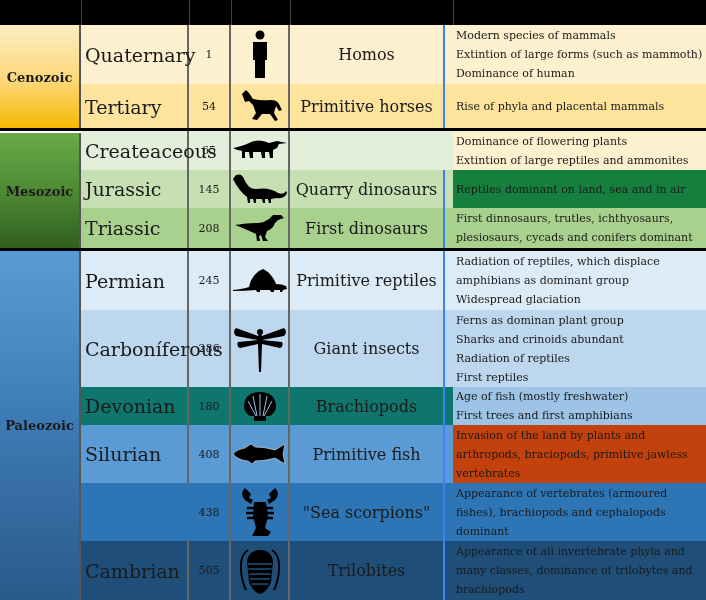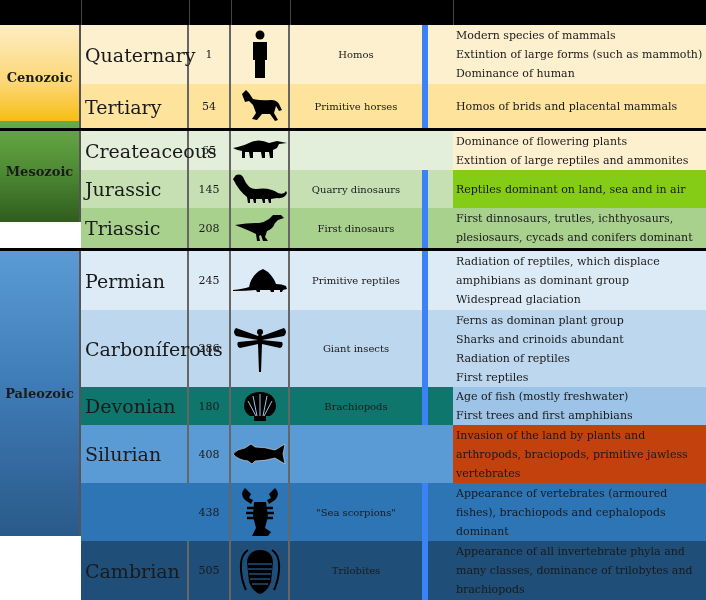--- a/index.html
+++ b/index.html
@@ -5,31 +5,31 @@
   * { box-sizing: border-box; margin: 0; padding: 0; }
   html, body { width: 706px; height: 600px; overflow: hidden; background: #ffffff; }
   body { font-family: "DejaVu Serif", "Liberation Serif", serif; color: #1a1a1a; position: relative; }
 
   .header-bar { position: absolute; left: 0; top: 0; width: 706px; height: 25px; background: #000; }
   .header-sep { position: absolute; top: 0; height: 25px; width: 1px; background: #444; }
 
   .era-block { position: absolute; left: 0; width: 81px; display: flex; align-items: center; justify-content: center;
     font-weight: bold; font-size: 13px; border-right: 2px solid #555; }
   .era-ceno { top: 25px; height: 104px; background: linear-gradient(to bottom, #fdedc2 0%, #fcd776 55%, #f6b800 100%); }
-  .era-meso { top: 121px; height: 101px; background: linear-gradient(to bottom, #6aaa48 0%, #4e8a34 50%, #2f5d1d 100%); }
-  .era-paleo { top: 251px; height: 285px; background: linear-gradient(to bottom, #5b9bd5 0%, #3f7db8 45%, #2a5a8a 100%); }
+  .era-meso { top: 133px; height: 117px; background: linear-gradient(to bottom, #6aaa48 0%, #4e8a34 50%, #2f5d1d 100%); }
+  .era-paleo { top: 251px; height: 349px; background: linear-gradient(to bottom, #5b9bd5 0%, #3f7db8 45%, #2a5a8a 100%); }
 
   .era-divider { position: absolute; left: 0; width: 706px; height: 3px; background: #000; }
 
   .row { position: absolute; left: 81px; width: 625px; }
   .cell { position: absolute; top: 0; height: 100%; display: flex; align-items: center; }
   .c-period { left: 0; width: 108px; padding-left: 4px; font-size: 19px; border-right: 2px solid #666; }
   .c-num { left: 108px; width: 42px; justify-content: center; font-size: 11px; border-right: 2px solid #666; }
   .c-icon { left: 150px; width: 59px; justify-content: center; border-right: 2px solid #666; }
-  .c-fauna { left: 209px; width: 138px; justify-content: center; font-size: 10px; border-right: 6px solid #3b82f6; }
+  .c-fauna { left: 209px; width: 155px; justify-content: center; font-size: 16px; border-right: 2px solid #3b82f6; }
   .c-desc { left: 372px; width: 253px; padding-left: 3px; font-size: 11px; line-height: 19px; flex-direction: column; align-items: flex-start; justify-content: center; }
   .c-desc span { display: block; white-space: nowrap; }
 
   .icon svg { display: block; }
 </style>
 </head>
 <body>
 
 <div class="header-bar"></div>
 <div class="header-sep" style="left:81px"></div>
@@ -68,21 +68,21 @@
 <div class="row" style="top:84px;height:45px;background:#fde39c">
   <div class="cell c-period">Tertiary</div>
   <div class="cell c-num">54</div>
   <div class="cell c-icon icon">
     <svg width="44" height="38" viewBox="0 0 44 38">
         <path d="M4 6 l4 -4 l3 3 l4 6 q8 2 18 1 q6 0 8 4 l3 6 l-3 1 l-3 -5 l-2 7 l4 7 l-3 1 l-5 -7 l-8 0 l-5 6 l-5 -1 l4 -6 l-3 -8 l-4 -4 l-4 1 z" fill="#000"></path>
       </svg>
   </div>
   <div class="cell c-fauna">Primitive horses</div>
   <div class="cell c-desc" style="background:#fde39c">
-    <span>Homos of brids and placental mammals</span>
+    <span>Rise of phyla and placental mammals</span>
   </div>
 </div>
 <div class="era-divider" style="top:128px"></div>
 
 <div class="row" style="top:131px;height:39px;background:#e3efdb">
   <div class="cell c-period">Createaceous</div>
   <div class="cell c-num">65</div>
   <div class="cell c-icon icon">
     <svg width="56" height="26" viewBox="0 0 56 26">
         <path d="M1 10 q10 -2 16 -5 q10 -5 20 0 l8 -2 l10 2 l-8 1 l-2 4 l-4 2 l0 8 l-3 0 l-1 -6 l-4 0 l0 6 l-3 0 l-1 -6 l-8 0 l0 6 l-3 0 l-1 -6 l-4 0 l0 6 l-3 0 l0 -7 q-6 -1 -9 -3z" fill="#000"></path>
@@ -96,21 +96,21 @@
 
 <div class="row" style="top:170px;height:38px;background:#c6e0b4">
   <div class="cell c-period">Jurassic</div>
   <div class="cell c-num">145</div>
   <div class="cell c-icon icon">
     <svg width="56" height="32" viewBox="0 0 56 32">
         <path d="M4 2 q6 -2 8 4 q4 10 12 10 q14 -2 22 4 q6 2 8 -2 l1 2 q-2 6 -10 5 l-6 1 l0 4 l-2 0 l-1 -4 l-3 0 l0 4 l-2 0 l-1 -4 l-6 0 l0 4 l-2 0 l-1 -4 l-3 0 l0 4 l-2 0 l-1 -6 q-8 -6 -14 -18 z" fill="#000"></path>
       </svg>
   </div>
   <div class="cell c-fauna">Quarry dinosaurs</div>
-  <div class="cell c-desc" style="background:#84cc16">
+  <div class="cell c-desc" style="background:#15803d">
     <span>Reptiles dominant on land, sea and in air</span>
   </div>
 </div>
 
 <div class="row" style="top:208px;height:40px;background:#a9d18e">
   <div class="cell c-period">Triassic</div>
   <div class="cell c-num">208</div>
   <div class="cell c-icon icon">
     <svg width="52" height="30" viewBox="0 0 52 30">
         <path d="M1 12 q14 -2 24 -2 q6 -1 10 -4 l4 -4 l8 0 l3 3 l-6 2 l-3 3 q-2 6 -8 8 l-2 6 l3 4 l-5 0 l-2 -6 l-2 1 l1 5 l-3 0 l-1 -7 q-8 -4 -21 -9z" fill="#000"></path>
@@ -175,20 +175,21 @@
 </div>
 
 <div class="row" style="top:425px;height:58px;background:#5b9bd5">
   <div class="cell c-period">Silurian</div>
   <div class="cell c-num">408</div>
   <div class="cell c-icon icon">
     <svg width="56" height="22" viewBox="0 0 56 22">
         <path d="M1 11 q4 -5 12 -6 l6 -4 l4 3 q10 0 20 3 l10 -6 l-2 10 l2 10 l-10 -6 q-10 3 -20 3 l-3 3 l-4 -3 q-10 -1 -15 -7z" fill="#000" stroke="#ddd" stroke-width="0.6"></path>
       </svg>
   </div>
+  <div class="cell c-fauna">Primitive fish</div>
   <div class="cell c-desc" style="background:#c2410c">
     <span>Invasion of the land by plants and</span>
     <span>arthropods, braciopods, primitive jawless</span>
     <span>vertebrates</span>
   </div>
 </div>
 
 <div class="row" style="top:483px;height:58px;background:#2e75b6">
   <div class="cell c-num">438</div>
   <div class="cell c-icon icon">

